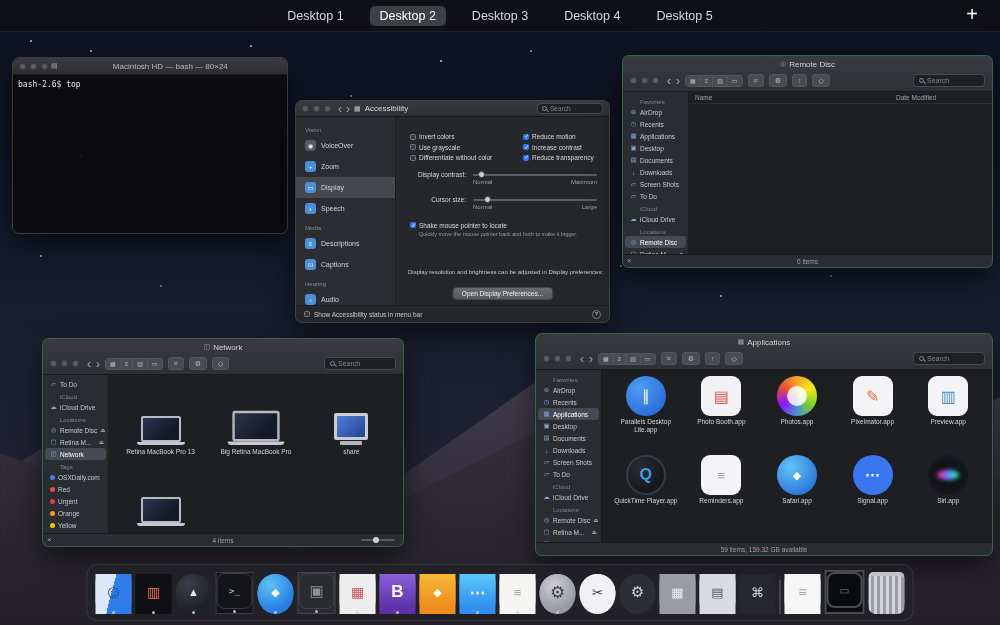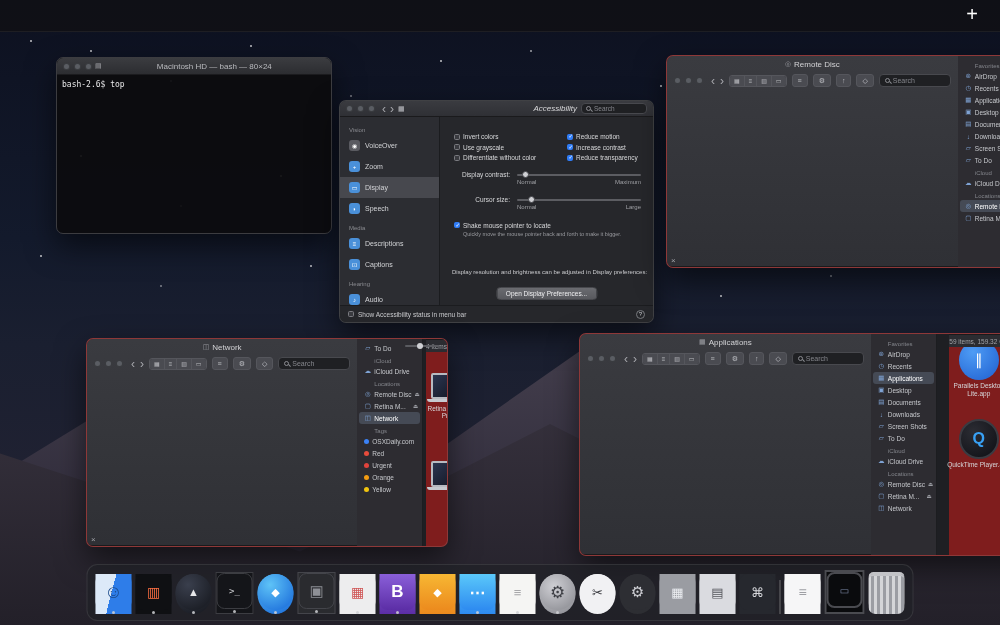--- a/index.html
+++ b/index.html
@@ -24,35 +24,35 @@
 
   
   .spaces { position:absolute; top:0; left:0; right:0; height:32px; background:rgba(16,16,22,.93);
     border-bottom:1px solid rgba(255,255,255,.06); display:flex; align-items:center; justify-content:center; z-index:50; }
   .spaces-row { display:flex; gap:16px; align-items:center; }
   .space { color:#d8d8dc; font-size:12.5px; padding:3px 10px; border-radius:5px; }
   .space.active { background:#3e3f45; color:#fff; }
   .spaces-add { position:absolute; right:16px; top:3px; color:#fff; font-size:20px; font-weight:300; padding:0 6px; }
 
   
-  .win { position:absolute; z-index:10; box-shadow:0 12px 30px rgba(0,0,0,.55); border-radius:7px;margin-left:44px; }
+  .win { position:absolute; z-index:10; box-shadow:0 12px 30px rgba(0,0,0,.55); border-radius:7px; }
   .lights { display:flex; gap:4px; margin-right:3px; flex:none; }
   .tl { width:7px; height:7px; border-radius:50%; background:#5a5d63; border:1px solid rgba(0,0,0,.35); }
 
   
   .term { left:12px; top:57px; width:276px; height:177px; background:rgba(12,12,14,.93);
     border:1px solid #3c3c40; display:flex; flex-direction:column; }
   .term-bar { height:17px; background:linear-gradient(#3b3c40,#2c2d31); border-radius:6px 6px 0 0;
     display:flex; align-items:center; padding:0 6px; border-bottom:1px solid #1b1b1e; }
   .term-ticon { color:#9a9ba0; font-size:7px; margin-right:2px; }
   .term-title { flex:1; text-align:center; color:#b9babe; font-size:8px; white-space:nowrap; overflow:hidden; }
   .term-body { flex:1; padding:4px 5px; font-family:"DejaVu Sans Mono",monospace; font-size:8px; line-height:11px; color:#e9e9ea; }
 
   
-  .fwin { background:#7f1d1d; border:1px solid rgba(255,255,255,.12); overflow:hidden; display:flex; flex-direction:row; }
+  .fwin { background:#14532d; border:1px solid rgba(255,255,255,.12); overflow:hidden; display:flex; flex-direction:column; }
   .w-remote { left:622px; top:55px; width:371px; height:213px; }
   .w-network { left:42px; top:338px; width:362px; height:209px; }
   .w-apps { left:535px; top:333px; width:458px; height:223px; }
   .fhead { background:linear-gradient(#3a3b40,#2f3035); border-bottom:1px solid #1a1a1c; flex:none; }
   .ftitle { height:14px; display:flex; align-items:center; justify-content:center; gap:3px; color:#d2d2d5; font-size:8px; padding-top:2px; }
   .ficon { color:#9a9ba1; font-size:7px; }
   .ftools { height:21px; display:flex; align-items:center; gap:5px; padding:0 7px; }
   .navbtn { color:#a6a7ac; font-size:12px; line-height:1; }
   .segs { display:flex; border:1px solid #55565c; border-radius:3px; overflow:hidden; flex:none; }
   .seg { font-size:6px; color:#bcbdc2; background:#4a4b51; padding:2px 4px; border-right:1px solid #55565c; line-height:1; }
@@ -113,21 +113,21 @@
   .signal { border-radius:50%; background:#3a76f0; font-size:15px; font-weight:bold; }
   .siri { border-radius:50%; background:radial-gradient(circle at 50% 50%,#101218 40%,#1d1f27); overflow:hidden; }
   .siri::after { content:""; position:absolute; left:9px; right:9px; top:15px; height:10px; border-radius:50%;
     background:linear-gradient(90deg,#ff3b70,#b44cf0,#29c3f6,#57f287); filter:blur(2px); }
 
   
   .w-acc { left:295px; top:100px; width:315px; height:223px; background:#26272b; border:1px solid rgba(255,255,255,.12);
     display:flex; flex-direction:column; overflow:hidden; }
   .acc-bar { height:16px; background:linear-gradient(#3a3b40,#2f3035); display:flex; align-items:center; gap:4px;
     padding:0 6px; border-bottom:1px solid #1a1a1c; flex:none; }
-  .acc-title { flex:1; text-align:right; color:#d8d8da; font-size:8px;font-style:italic; }
+  .acc-title { flex:1; text-align:left; color:#d8d8da; font-size:8px; }
   .acc-search { display:flex; align-items:center; gap:3px; background:#1f2023; border:1px solid #48494e; border-radius:4px;
     height:11px; padding:0 4px; width:66px; }
   .acc-search input { background:transparent; border:none; outline:none; color:#9a9ba0; font-size:6.5px; width:46px; font-family:inherit; }
   .acc-search input::placeholder { color:#85868c; }
   .acc-gridbtn { font-size:7px; color:#bcbdc2; }
   .acc-body { flex:1; display:flex; min-height:0; }
   .acc-side { width:100px; background:#2c2d32; border-right:1px solid #1b1c1f; padding-top:4px; flex:none; overflow:hidden; }
   .acc-srow { display:flex; align-items:center; gap:5px; height:21px; padding:0 9px; color:#d3d4d7; font-size:7px; }
   .acc-srow.header { color:#8a8b90; font-size:6px; height:14px; align-items:flex-end; padding-bottom:2px; }
   .acc-srow.selected { background:#47484e; }
@@ -191,20 +191,42 @@
 </head>
 <body>
 
 <div class="wallpaper">
   <div class="stars"></div>
   <div class="dune d1"></div>
   <div class="dune d2"></div>
 </div>
 
 <div class="spaces">
+  <div class="spaces-row">
+
+      <div class="space">
+        <span>Desktop 1</span>
+      </div>
+
+      <div class="space active">
+        <span>Desktop 2</span>
+      </div>
+
+      <div class="space">
+        <span>Desktop 3</span>
+      </div>
+
+      <div class="space">
+        <span>Desktop 4</span>
+      </div>
+
+      <div class="space">
+        <span>Desktop 5</span>
+      </div>
+    </div>
   <div class="spaces-add">+</div>
 </div>
 
 <div class="win term">
   <div class="term-bar">
     <div class="lights">
       <span class="tl"></span>
       <span class="tl"></span>
       <span class="tl"></span>
     </div>

